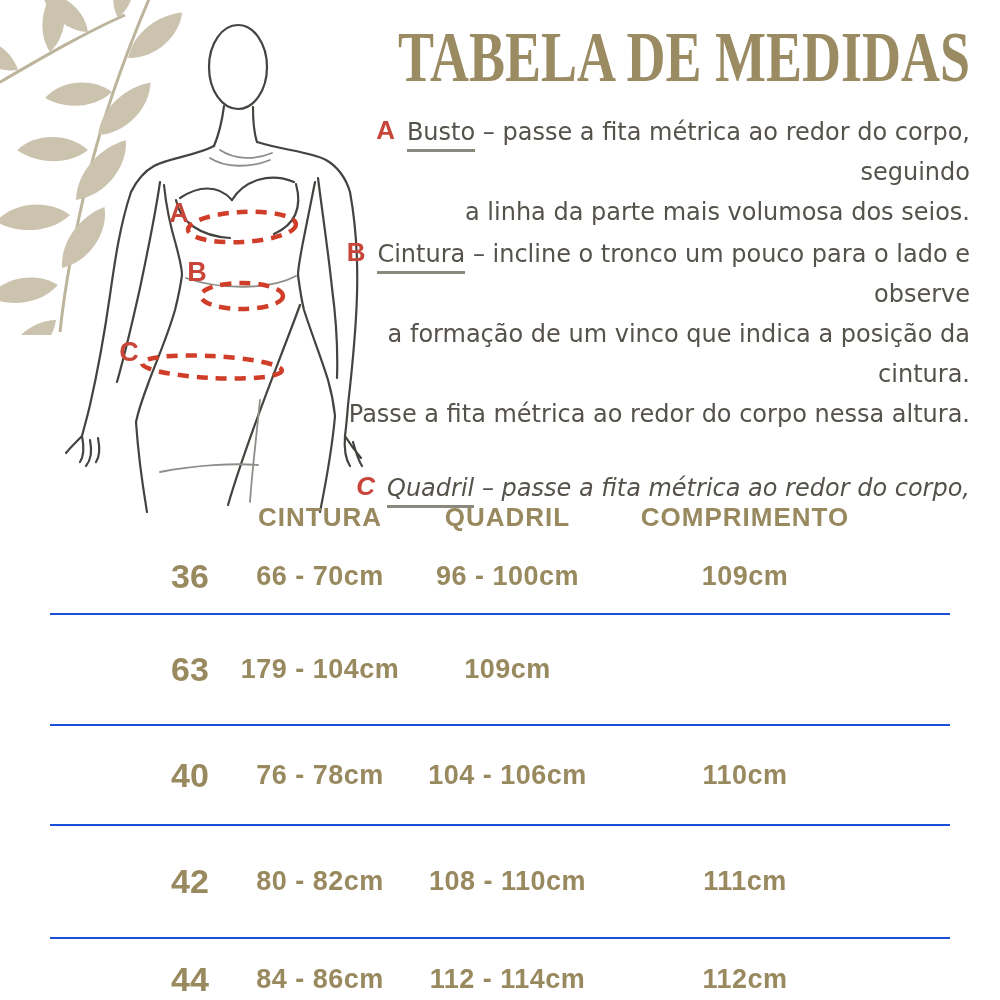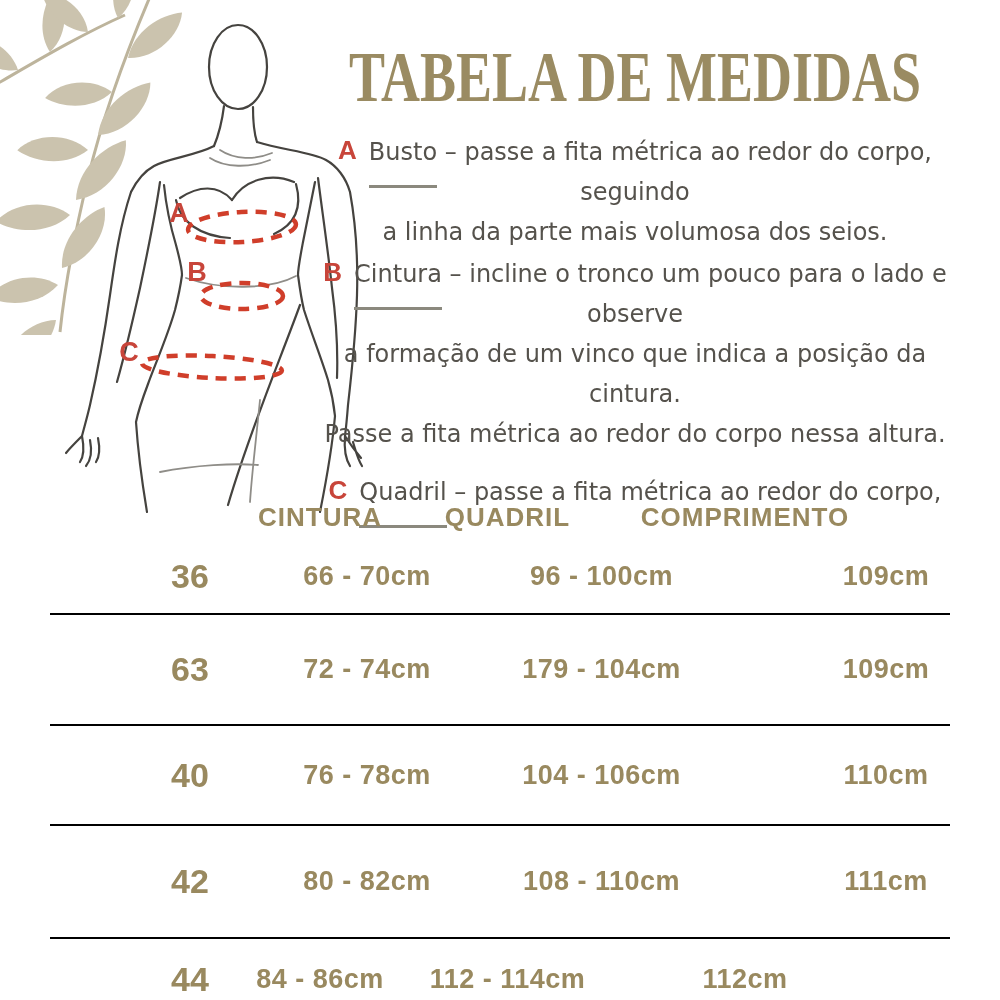--- a/index.html
+++ b/index.html
@@ -5,51 +5,51 @@
   html,body{margin:0;padding:0;background:#ffffff;}
   body{
     position:relative;width:1000px;height:1000px;overflow:hidden;
     font-family:"Liberation Sans",sans-serif;
   }
   
   .leaves{position:absolute;left:0;top:0;}
   
   .figure{position:absolute;left:60px;top:10px;}
   
-  .content{position:absolute;left:300px;top:28px;width:670px;text-align:center;}
+  .content{position:absolute;left:300px;top:8px;width:670px;text-align:right;}
   .title{
     height:78px;
     font-family:"Liberation Serif",serif;
     font-weight:bold;font-size:54px;line-height:74px;
     color:#9a8b62;letter-spacing:0px;
     transform:scaleY(1.32);transform-origin:top center;
     white-space:nowrap;
   }
   .instruction{margin:0;color:#55524c;font-family:"DejaVu Sans",sans-serif;
     font-size:24px;line-height:40px;}
   .instruction.sec-a{margin-top:24px;}
   .instruction.sec-b{}
-  .instruction.sec-c{margin-top:16px;}
+  .instruction.sec-c{margin-top:32px;font-style:italic;}
   .marker{color:#c8453a;font-family:"Liberation Sans",sans-serif;font-weight:bold;
     font-size:26px;margin-right:12px;vertical-align:1px;}
-  .term{border-bottom:3px solid #8b897e;padding-bottom:19px;}
+  .term{border-bottom:3px solid #8b897e;padding-bottom:3px;}
   .iline{display:block;}
   
   .size-table{position:absolute;left:50px;top:495px;width:900px;color:#99895f;}
   .trow{display:grid;grid-template-columns:90px 170px 205px 270px;
     padding-left:95px;align-items:center;text-align:center;}
   .thead{height:44px;font-weight:bold;font-size:26px;letter-spacing:1px;}
   .tbody{font-weight:bold;font-size:27px;letter-spacing:0.5px;}
   .tbody .size{font-size:34px;letter-spacing:0;}
   .r1{height:74px;}
   .r2{height:109px;}
   .r3{height:98px;}
   .r4{height:111px;}
   .r5{height:80px;}
-  .divider{border-bottom:2px solid #000000;gap:47px;}
+  .divider{border-bottom:2px solid #1d4ed8;}
 </style>
 </head>
 <body>
 
 <svg class="leaves" width="210" height="335" viewBox="0 0 210 335">
   <defs>
     <path id="leaf" d="M0,0 C12,-24 42,-34 64,-30 C56,-8 26,8 0,0 Z"></path>
   </defs>
   <g stroke="#bdb49c" stroke-width="3" fill="none">
     <path d="M152,-8 C125,55 102,120 88,178 C76,228 66,275 60,332"></path>
@@ -150,21 +150,20 @@
 
   <div class="trow tbody r1 divider">
     <div class="size">36</div>
     <div>66 - 70cm</div>
     <div>96 - 100cm</div>
     <div>109cm</div>
   </div>
 
   <div class="trow tbody r2 divider">
     <div class="size">63</div>
-    <div>72 - 74cm</div>
     <div>179 - 104cm</div>
     <div>109cm</div>
   </div>
 
   <div class="trow tbody r3 divider">
     <div class="size">40</div>
     <div>76 - 78cm</div>
     <div>104 - 106cm</div>
     <div>110cm</div>
   </div>

